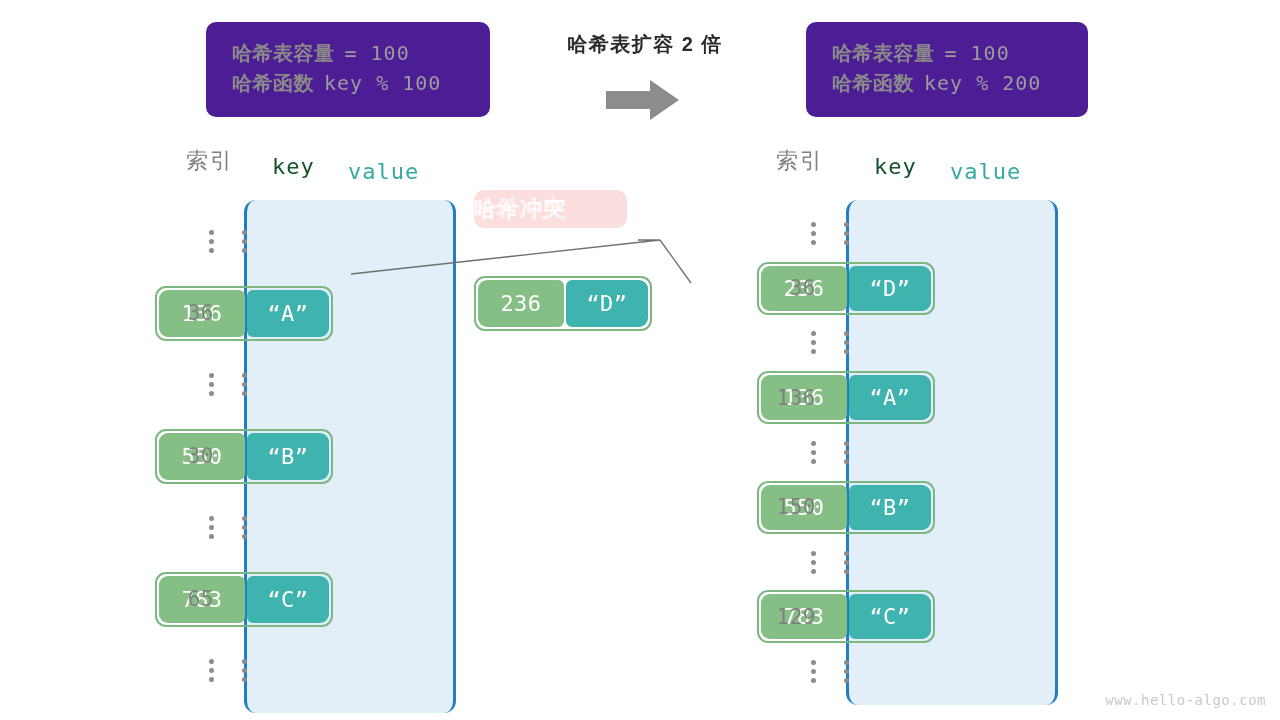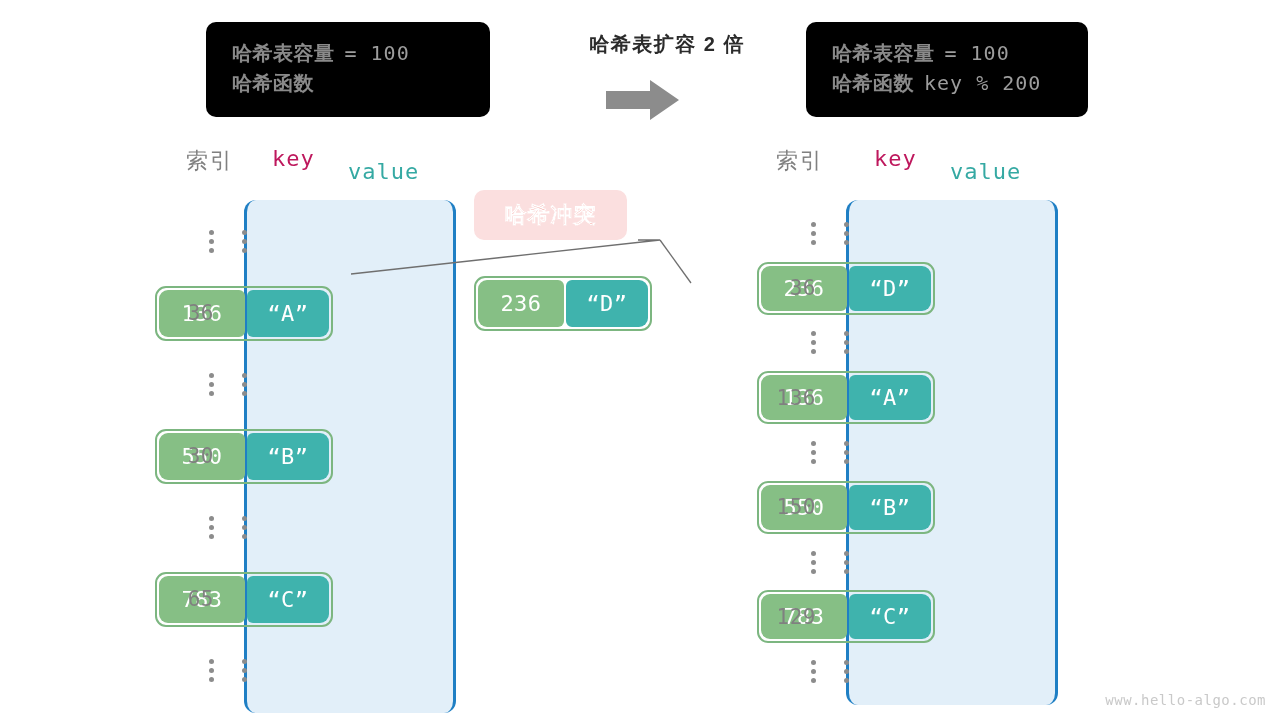--- a/index.html
+++ b/index.html
@@ -11,21 +11,21 @@
     height: 720px;
     background: #ffffff;
     font-family: "Liberation Sans", "DejaVu Sans", sans-serif;
     overflow: hidden;
     position: relative;
   }
 
   
   .info-box {
     position: absolute;
-    background: #000000;
+    background: #4c1d95;
     border-radius: 10px;
     padding: 16px 26px 18px 26px;
     box-sizing: border-box;
   }
   .info-line {
     display: flex;
     align-items: baseline;
     white-space: pre;
     line-height: 1.52;
   }
@@ -45,21 +45,21 @@
 
   #info-left  { left: 206px; top: 22px;  width: 284px; }
   #info-right { left: 806px; top: 22px;  width: 282px; }
 
   
   #expand-caption {
     position: absolute;
     left: 545px;
     top: 31px;
     width: 200px;
-    text-align: right;
+    text-align: center;
     font-size: 20px;
     font-weight: bold;
     color: #2b2b2b;
     letter-spacing: 1.5px;
     white-space: pre;
   }
   #expand-arrow {
     position: absolute;
     left: 606px;
     top: 80px;
@@ -75,21 +75,21 @@
     font-family: "DejaVu Sans Mono", "Liberation Mono", monospace;
     font-size: 22px;
     letter-spacing: 1px;
     white-space: pre;
   }
   .head-index {
     color: #808080;
     font-family: "Liberation Sans", "DejaVu Sans", sans-serif;
     letter-spacing: 2px;
   }
-  .head-key   { color: #be185d; }
+  .head-key   { color: #14532d; margin-top: 8px; }
   .head-value { color: #35a9a3; margin-top: 13px; }
 
   
   .bucket {
     position: absolute;
     box-sizing: border-box;
     background: #e2eff9;
     border-left: 3px solid #1f7fc4;
     border-right: 3px solid #1f7fc4;
     border-top: none;
@@ -162,26 +162,25 @@
     border-radius: 6px 9px 9px 6px;
     margin-left: 2px;
   }
 
   
   #collision-box {
     position: absolute;
     left: 474px;
     top: 190px;
     width: 153px;
-    height: 50px;
+    height: 38px;
     background: #fbdfdf;
     border-radius: 10px;
     display: flex;
     align-items: center;
-    justify-content: center;
     box-sizing: border-box;
     font-family: Liberation Serif, serif;
   }
   #collision-label {
     font-size: 22px;
     font-weight: bold;
     color: #ef7f77;
     letter-spacing: 1px;
     -webkit-text-stroke: 0.6px #ffffff;
     white-space: pre;
@@ -210,20 +209,21 @@
 </head>
 <body>
 
 <div class="info-box" id="info-left">
   <div class="info-line">
     <span class="info-label">哈希表容量</span>
     <span class="info-value">= 100</span>
   </div>
   <div class="info-line">
     <span class="info-label">哈希函数</span>
+    <span class="info-value">key % 100</span>
   </div>
 </div>
 
 <div id="expand-caption">哈希表扩容 2 倍</div>
 <div id="expand-arrow">
   <svg width="74" height="40" viewBox="0 0 74 40">
     <polygon points="0,11 44,11 44,0 73,20 44,40 44,29 0,29" fill="#8c8c8c"></polygon>
   </svg>
 </div>
 

